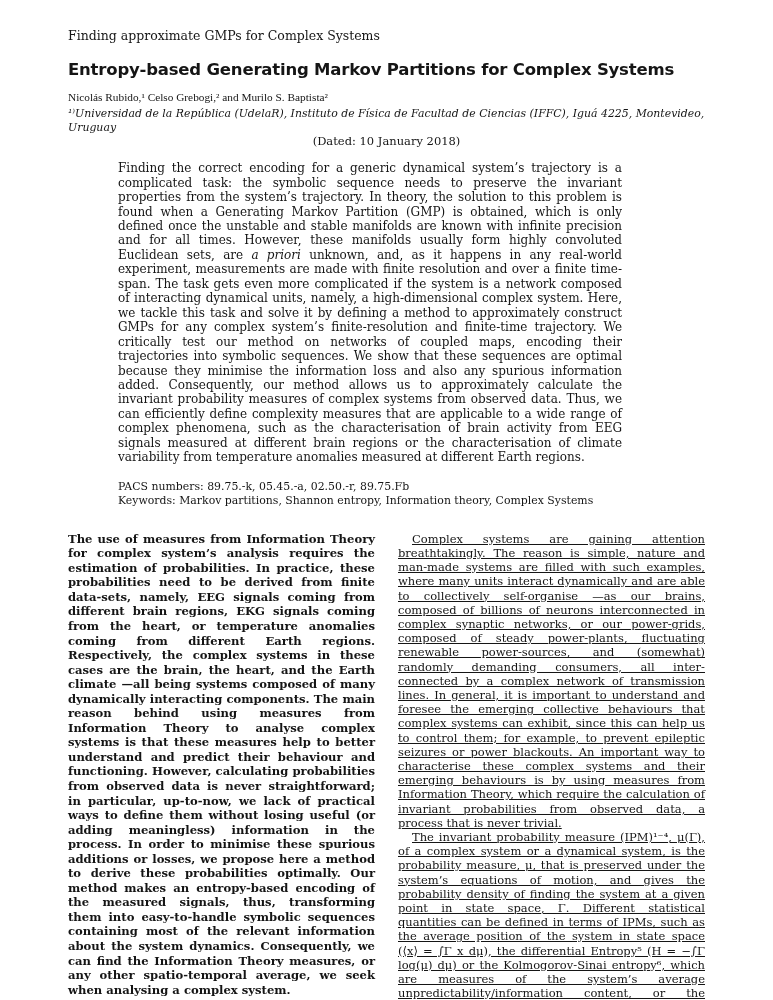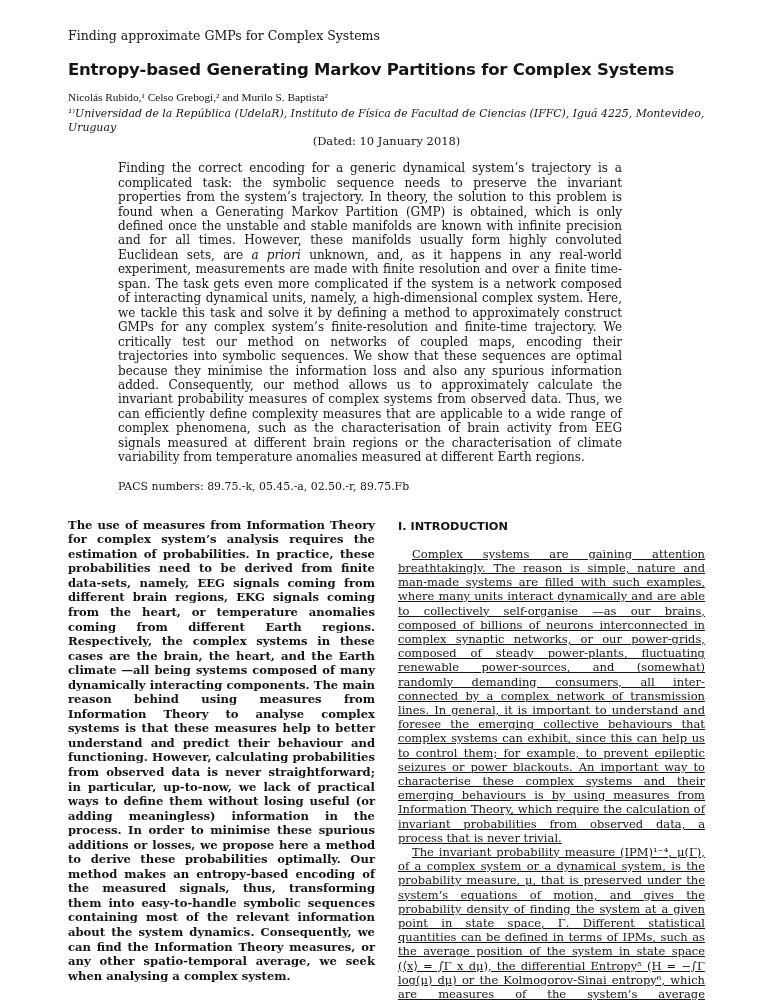--- a/index.html
+++ b/index.html
@@ -98,30 +98,30 @@
   </div>
 
   <div class="dated">(Dated: 10 January 2018)</div>
 
   <div class="abstract">
     <span>Finding the correct encoding for a generic dynamical system’s trajectory is a complicated task: the symbolic sequence needs to preserve the invariant properties from the system’s trajectory. In theory, the solution to this problem is found when a Generating Markov Partition (GMP) is obtained, which is only defined once the unstable and stable manifolds are known with infinite precision and for all times. However, these manifolds usually form highly convoluted Euclidean sets, are </span><em>a priori</em><span> unknown, and, as it happens in any real-world experiment, measurements are made with finite resolution and over a finite time-span. The task gets even more complicated if the system is a network composed of interacting dynamical units, namely, a high-dimensional complex system. Here, we tackle this task and solve it by defining a method to approximately construct GMPs for any complex system’s finite-resolution and finite-time trajectory. We critically test our method on networks of coupled maps, encoding their trajectories into symbolic sequences. We show that these sequences are optimal because they minimise the information loss and also any spurious information added. Consequently, our method allows us to approximately calculate the invariant probability measures of complex systems from observed data. Thus, we can efficiently define complexity measures that are applicable to a wide range of complex phenomena, such as the characterisation of brain activity from EEG signals measured at different brain regions or the characterisation of climate variability from temperature anomalies measured at different Earth regions.</span>
   </div>
 
   <div class="meta">
     <div>PACS numbers: 89.75.-k, 05.45.-a, 02.50.-r, 89.75.Fb</div>
+    <div>Keywords: Markov partitions, Shannon entropy, Information theory, Complex Systems</div>
   </div>
 
   <div class="columns">
 
     <div class="col col-left">
       <p class="summary">The use of measures from Information Theory for complex system’s analysis requires the estimation of probabilities. In practice, these probabilities need to be derived from finite data-sets, namely, EEG signals coming from different brain regions, EKG signals coming from the heart, or temperature anomalies coming from different Earth regions. Respectively, the complex systems in these cases are the brain, the heart, and the Earth climate —all being systems composed of many dynamically interacting components. The main reason behind using measures from Information Theory to analyse complex systems is that these measures help to better understand and predict their behaviour and functioning. However, calculating probabilities from observed data is never straightforward; in particular, up-to-now, we lack of practical ways to define them without losing useful (or adding meaningless) information in the process. In order to minimise these spurious additions or losses, we propose here a method to derive these probabilities optimally. Our method makes an entropy-based encoding of the measured signals, thus, transforming them into easy-to-handle symbolic sequences containing most of the relevant information about the system dynamics. Consequently, we can find the Information Theory measures, or any other spatio-temporal average, we seek when analysing a complex system.</p>
 
     </div>
 
     <div class="col col-right">
-      <div class="section-heading">I.   INTRODUCTION</div>
       <p class="para">Complex systems are gaining attention breathtakingly. The reason is simple, nature and man-made systems are filled with such examples, where many units interact dynamically and are able to collectively self-organise —as our brains, composed of billions of neurons interconnected in complex synaptic networks, or our power-grids, composed of steady power-plants, fluctuating renewable power-sources, and (somewhat) randomly demanding consumers, all inter-connected by a complex network of transmission lines. In general, it is important to understand and foresee the emerging collective behaviours that complex systems can exhibit, since this can help us to control them; for example, to prevent epileptic seizures or power blackouts. An important way to characterise these complex systems and their emerging behaviours is by using measures from Information Theory, which require the calculation of invariant probabilities from observed data, a process that is never trivial.</p>
       <p class="para">The invariant probability measure (IPM)¹⁻⁴, μ(Γ), of a complex system or a dynamical system, is the probability measure, μ, that is preserved under the system’s equations of motion, and gives the probability density of finding the system at a given point in state space, Γ. Different statistical quantities can be defined in terms of IPMs, such as the average position of the system in state space (⟨x⟩ = ∫Γ x dμ), the differential Entropy⁵ (H = −∫Γ log(μ) dμ) or the Kolmogorov-Sinai entropy⁶, which are measures of the system’s average unpredictability/information content, or the Lyapunov ex-</p>
     </div>
 
   </div>
 
 </div>
 
 </body></html>

